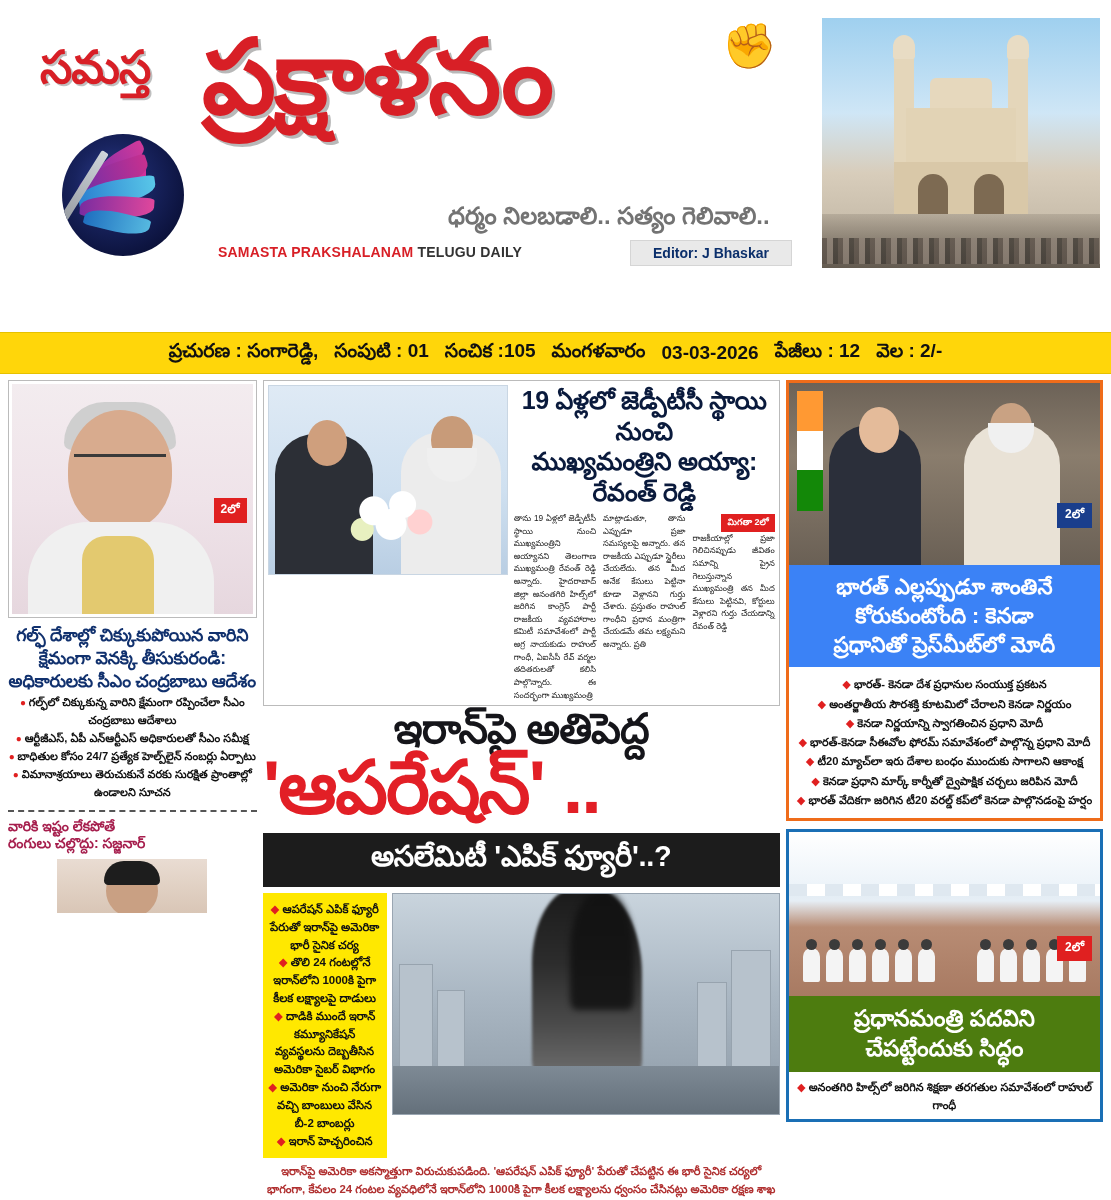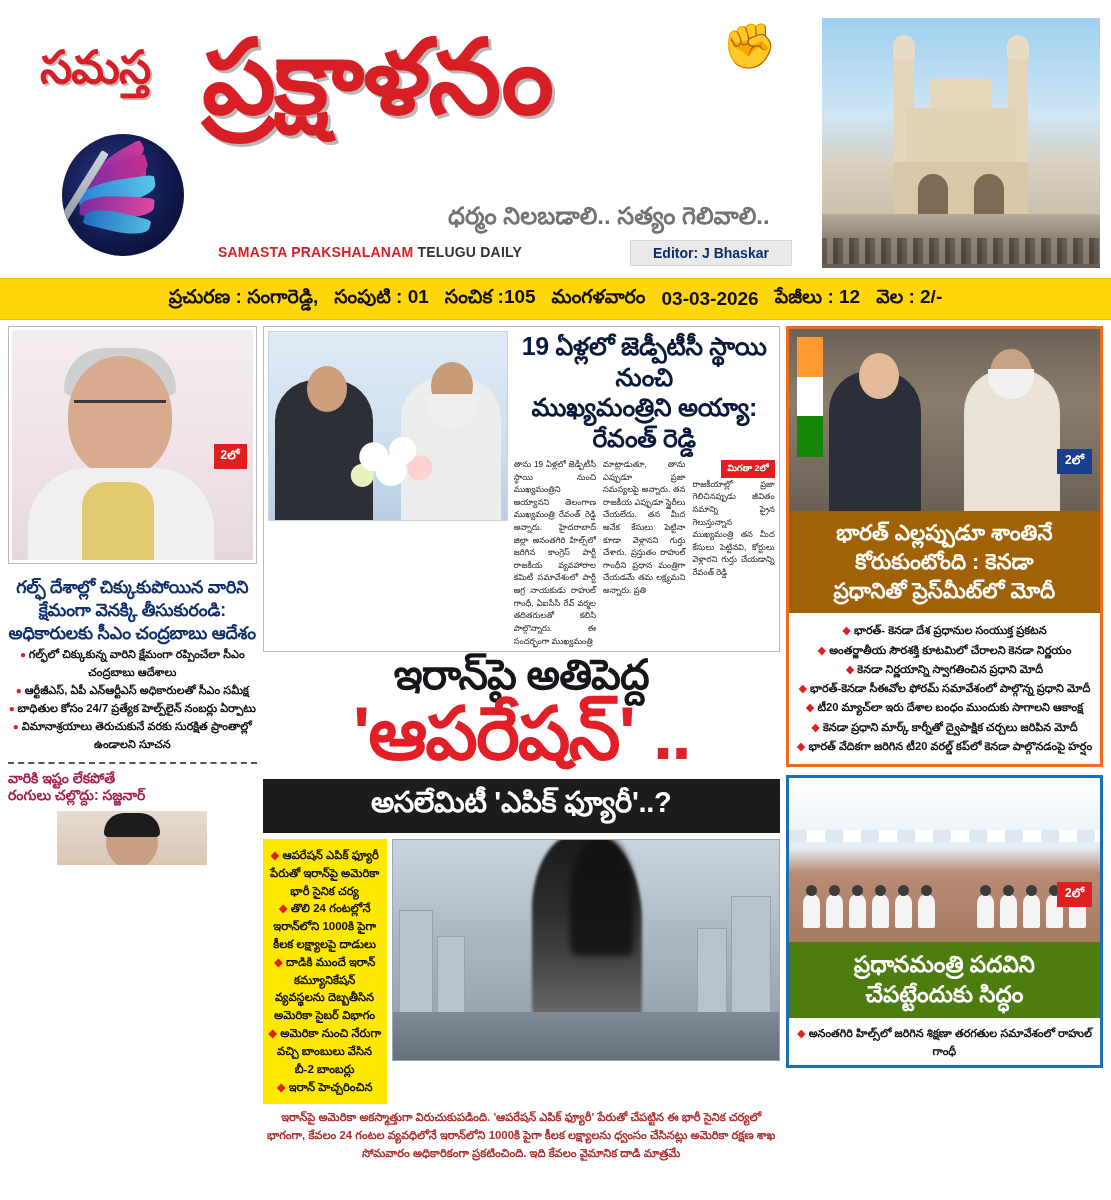--- a/index.html
+++ b/index.html
@@ -8,21 +8,21 @@
     background: #ffffff;
     font-family: "Liberation Sans", "DejaVu Sans", sans-serif;
     overflow: hidden;
     position: relative;
   }
   .page { width: 1111px; height: 1200px; position: relative; background:#fff; }
 
   
   .masthead {
     position: relative;
-    height: 278px;
+    height: 332px;
     background: #ffffff;
     padding: 6px 10px 0 10px;
     display: flex;
   }
   .mast-left { width: 812px; position: relative; }
   .logo-bird {
     position: absolute; left: 52px; top: 128px;
     width: 122px; height: 122px;
     border-radius: 50%;
     background: radial-gradient(circle at 42% 40%, #2e3d8f 0%, #18235e 38%, #0d1440 70%, #060a22 100%);
@@ -150,21 +150,21 @@
     margin: 2px 0 0 4px;
   }
 
   
   .iran-wrap { }
   .iran-k1 {
     text-align: center; font-size: 42px; font-weight: 700; color: #15151a;
     line-height: 1.08; letter-spacing: -1px;
   }
   .iran-k2 {
-    text-align: center; font-size: 74px; font-weight: 700; color: #e21f26;
+    text-align: left; font-size: 74px; font-weight: 700; color: #e21f26;
     line-height: 1.02; letter-spacing: -2px; margin-top: -2px;
   }
   .iran-sub {
     background: #1c1c1c; color: #fff; text-align: center;
     font-size: 29px; font-weight: 700; padding: 7px 4px; margin-top: 8px;
     letter-spacing: -.3px;
   }
   .iran-lower { display: flex; gap: 5px; margin-top: 6px; }
   .iran-bullets {
     width: 124px; flex: 0 0 124px; background: #ffe800;
@@ -203,21 +203,21 @@
   .cbn-glasses { position:absolute; left: 62px; top: 70px; width: 92px; height: 16px; border-top: 3px solid #3a3a3a; }
   .cbn-body { position:absolute; left: 16px; bottom: 0; width: 186px; height: 92px; background:#f0f0f0; border-radius: 60px 60px 0 0; }
   .cbn-scarf { position:absolute; left: 70px; bottom: 0; width: 72px; height: 78px; background:#e3c96f; border-radius: 24px 24px 0 0; }
   .badge-red-sq {
     position: absolute; right: 6px; top: 114px;
     background:#e02020; color:#fff; font-size: 12px; font-weight:700;
     padding: 4px 7px;
   }
   .cbn-head-lines {
     text-align:center; font-size: 17.5px; font-weight: 700; color: #11316e;
-    line-height: 1.3; margin-top: 12px; letter-spacing: -.2px;
+    line-height: 1.3; margin-top: 6px; letter-spacing: -.2px;
   }
   .left-bullets { margin-top: 2px; font-size: 11.2px; line-height: 1.6; color:#111; text-align: center; font-weight: 600; }
   .left-bullets .b::before { content: "● "; color:#e02020; font-size: 10px; }
   .dashrule { border-top: 2px dashed #555; margin: 8px 0 6px; }
   .sajjanar-head {
     text-align:left; font-size: 14px; font-weight:700; color:#a61e4d; line-height:1.26;
   }
   .sajjanar-photo {
     margin: 6px auto 0; width: 150px; height: 54px;
     background: linear-gradient(180deg,#e9dcd2 0%, #d9c6b6 100%);
@@ -236,21 +236,21 @@
   .modi-left-head{ position:absolute; left: 70px; bottom: 112px; width: 40px; height: 46px; background:#e4bb9a; border-radius: 50%; }
   .modi-right-man{ position:absolute; right: 40px; bottom: 0; width: 96px; height: 142px; background:#e9e2d6; border-radius: 42px 42px 0 0; }
   .modi-right-head{position:absolute; right: 68px; bottom: 114px; width: 42px; height: 48px; background:#c9a283; border-radius:50%; }
   .modi-beard { position:absolute; right: 66px; bottom: 112px; width: 46px; height: 30px; background:#f0f0f0; border-radius: 0 0 24px 24px; }
   .flag-i { position:absolute; left: 8px; top: 8px; width: 26px; height: 120px; background: linear-gradient(180deg,#ff9933 33%, #ffffff 33% 66%, #138808 66%); }
   .badge-blue-sq {
     position:absolute; right: 8px; top: 120px;
     background:#1a3e8c; color:#fff; font-size:12px; font-weight:700; padding: 4px 8px;
   }
   .modi-head {
-    background:#a16207; color:#fff; text-align:center;
+    background:#3b82f6; color:#fff; text-align:center;
     font-size: 21.5px; font-weight:700; line-height: 1.34; padding: 8px 4px;
   }
   .modi-bullets {
     padding: 8px 6px; font-size: 11.2px; line-height: 1.72; color:#111;
     text-align:center; font-weight: 600;
   }
   .modi-bullets .b::before { content:"◆ "; color:#e02020; }
 
   .rahul-block { border: 3px solid #1a6fb5; background:#fff; margin-top: 8px; }
   .rahul-photo {

